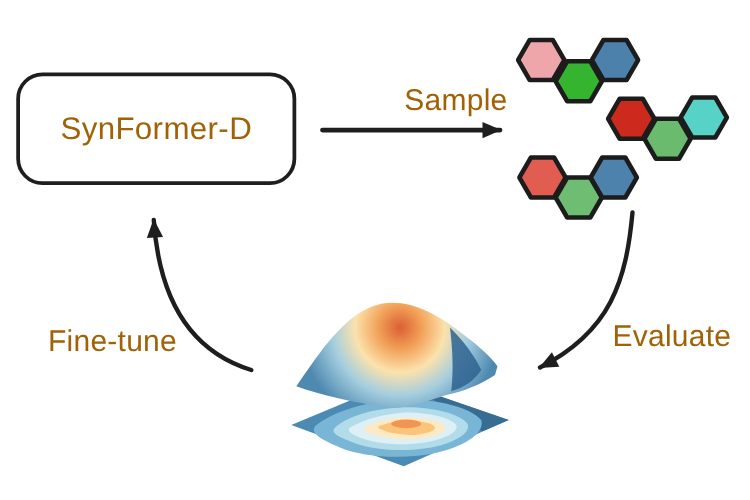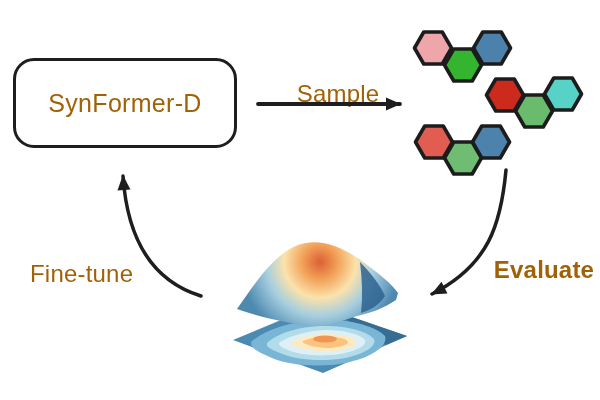--- a/index.html
+++ b/index.html
@@ -7,23 +7,23 @@
     position:relative;width:600px;height:400px;background:#ffffff;
     font-family:"Liberation Sans","DejaVu Sans",sans-serif;color:#a16207;overflow:hidden;
   }
   .model-box{
     position:absolute;left:13px;top:58px;width:224px;height:90px;box-sizing:border-box;
     border:3.5px solid #1e1e1e;border-radius:21px;background:#ffffff;
     display:flex;align-items:center;justify-content:center;
   }
   .model-box span{font-size:25px;letter-spacing:.3px;}
   .lbl{position:absolute;font-size:24px;letter-spacing:.2px;white-space:nowrap;}
-  .lbl-sample{left:270px;top:80px;width:136px;text-align:center;}
-  .lbl-evaluate{left:490px;top:256px;width:108px;text-align:center;font-weight:bold;}
-  .lbl-finetune{left:30px;top:260px;width:120px;}
+  .lbl-sample{left:270px;top:67px;width:136px;text-align:right;}
+  .lbl-evaluate{left:490px;top:256px;width:108px;}
+  .lbl-finetune{left:30px;top:260px;width:120px;text-align:center;}
   svg.overlay{position:absolute;left:0;top:0;width:600px;height:400px;display:block;}
 </style>
 </head>
 <body>
 
 <div class="stage">
 
   <div class="model-box">
     <span>SynFormer-D</span>
   </div>

